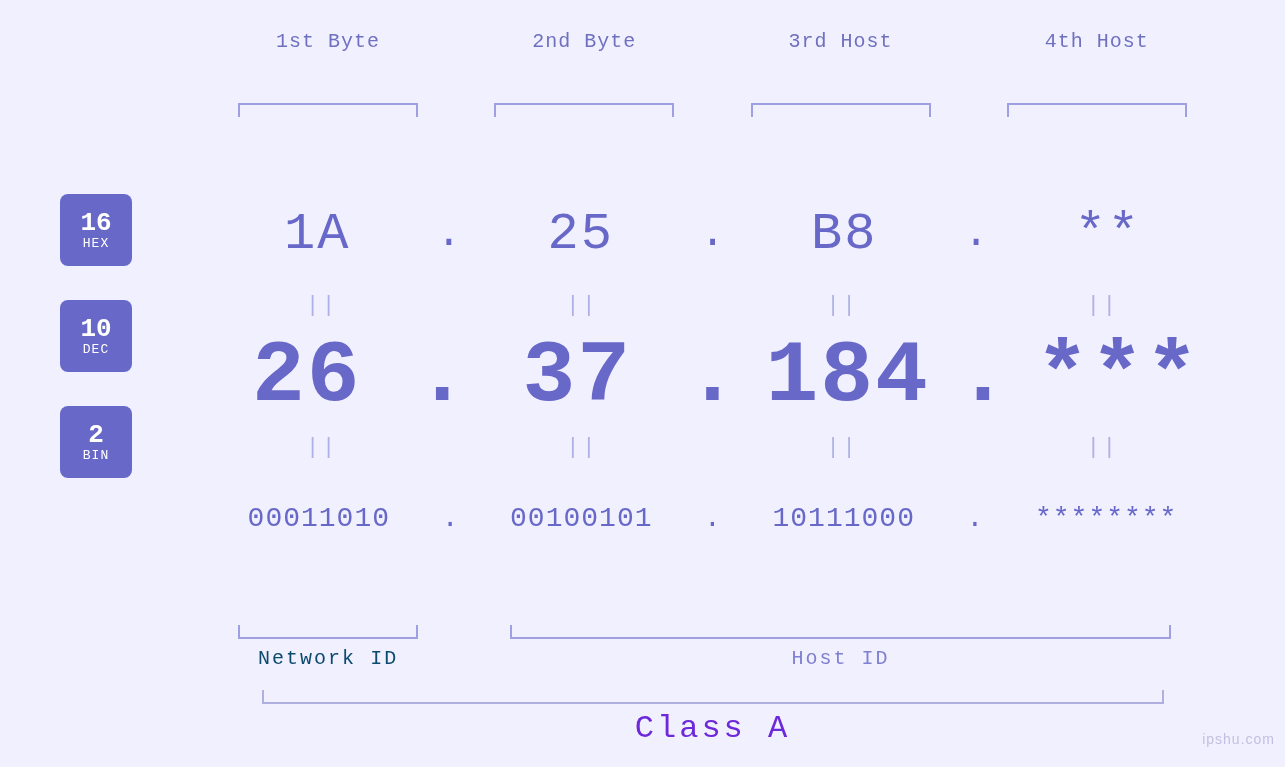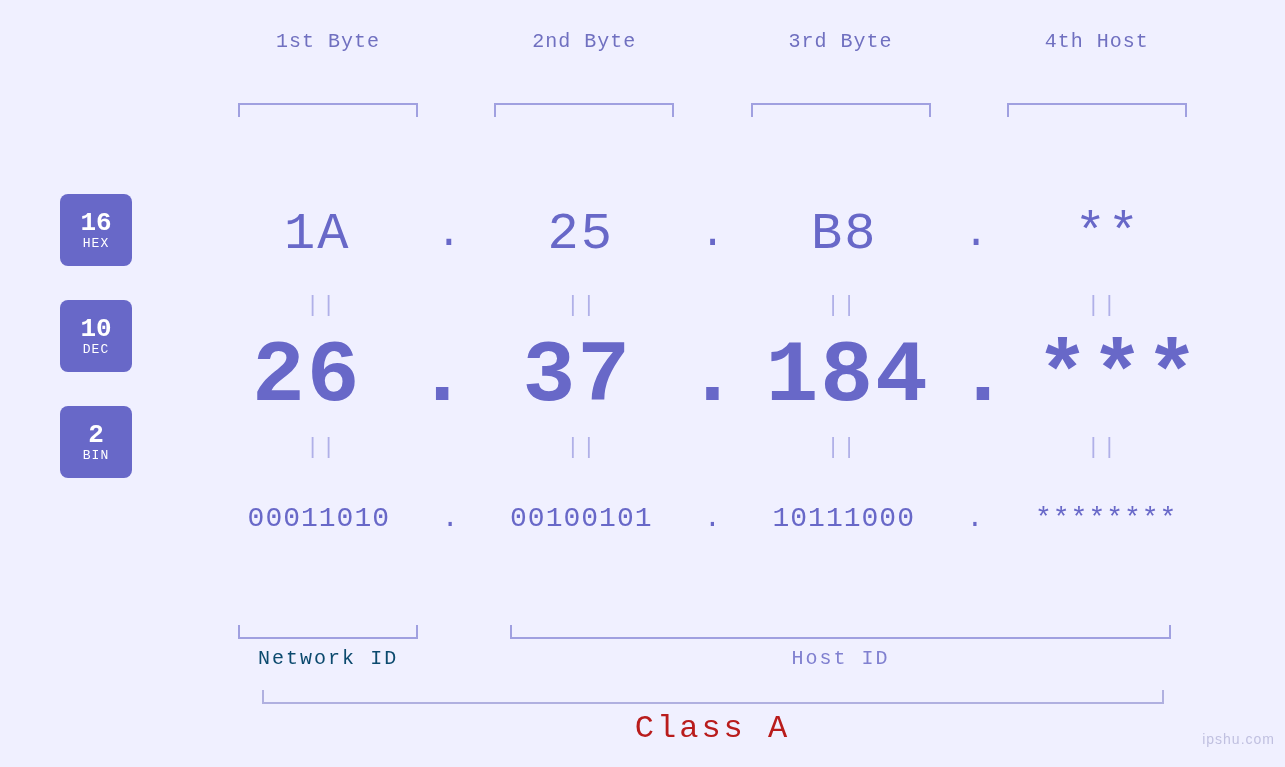--- a/index.html
+++ b/index.html
@@ -242,21 +242,21 @@
     }
 
     .class-label-row {
       display: flex;
       width: 100%;
       justify-content: center;
       position: relative;
     }
 
     .class-label {
-      color: #b91c1c;
+      color: #6d28d9;
       font-size: 32px;
       letter-spacing: 3px;
       text-align: center;
     }
 
     .watermark {
       position: absolute;
       bottom: 20px;
       right: 10px;
       color: #c0c0e0;
@@ -292,21 +292,21 @@
     }
   </style>
 </head>
 <body>
 
 <div class="main-container">
 
   <div class="byte-headers">
     <div class="byte-header">1st Byte</div>
     <div class="byte-header">2nd Byte</div>
-    <div class="byte-header">3rd Byte</div>
+    <div class="byte-header">3rd Host</div>
     <div class="byte-header">4th Host</div>
   </div>
 
   <div class="top-brackets">
     <div class="bracket-cell">
       <div class="bracket-top"></div>
     </div>
     <div class="bracket-cell">
       <div class="bracket-top"></div>
     </div>

